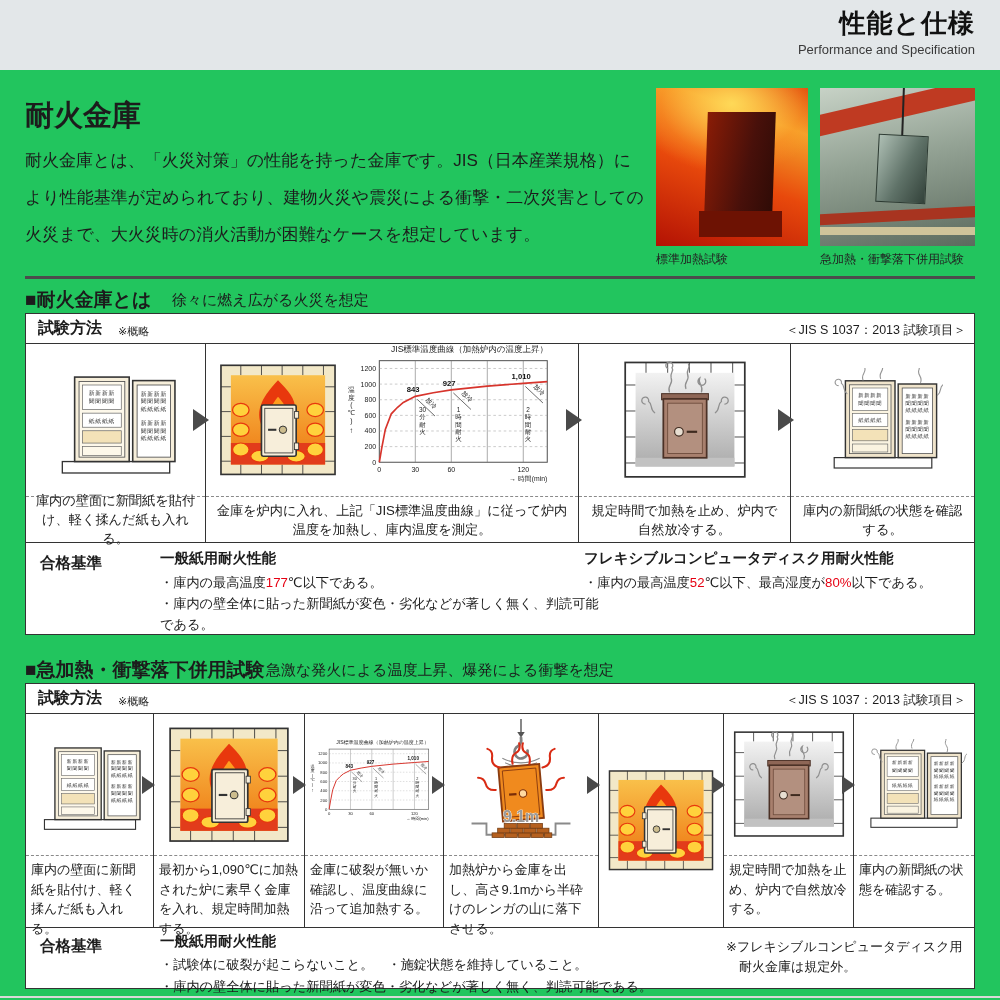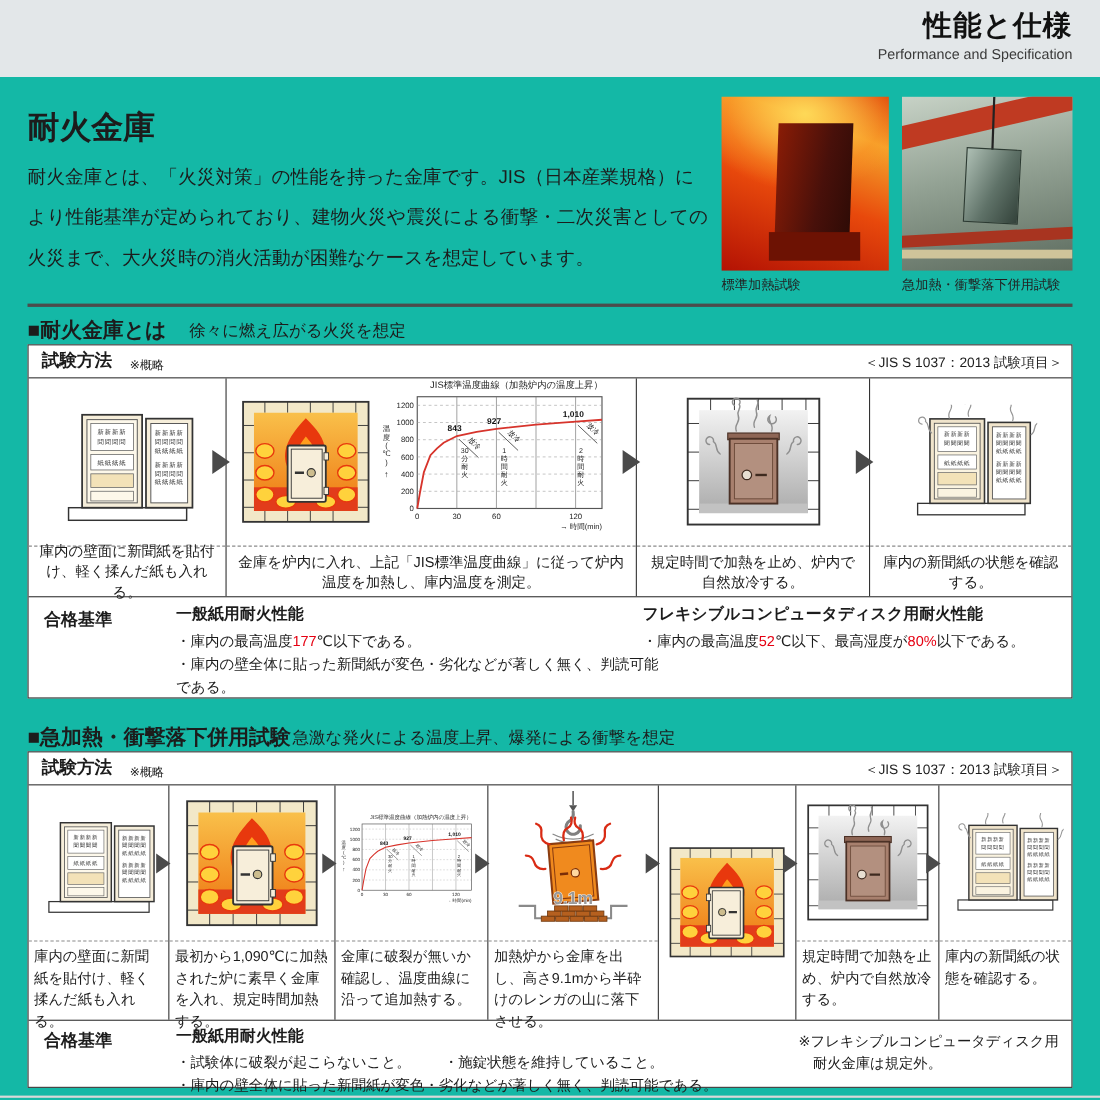--- a/index.html
+++ b/index.html
@@ -1,16 +1,16 @@
 <!DOCTYPE html>
 <html style="--accent: #e60012;"><head>
 <meta charset="utf-8">
 <style>
   html,body{margin:0;padding:0;background:#fff;}
-  .page{position:relative;width:1000px;height:1000px;background:#14b8a6;overflow:hidden;
+  .page{position:relative;width:1000px;height:1000px;background:#22c55e;overflow:hidden;
         font-family:"Liberation Sans","DejaVu Sans",sans-serif;color:#1c1c1c;}
   
   .hdr{position:absolute;left:0;top:0;width:1000px;height:70px;background:#e3e7e9;}
   .hdr-jp{position:absolute;right:25px;top:6px;font-size:26px;font-weight:700;letter-spacing:1px;color:#111;}
   .hdr-en{position:absolute;right:25px;top:42px;font-size:13px;color:#3a3a3a;}
   
   .intro-title{position:absolute;left:25px;top:96px;font-size:29px;font-weight:700;}
   .intro-body{position:absolute;left:25px;top:142px;width:620px;font-size:17px;line-height:37px;}
   .photo{position:absolute;overflow:hidden;}
   .photo1{left:656px;top:88px;width:152px;height:158px;
@@ -54,21 +54,21 @@
   .box-crit{border-top:1px solid #333;box-sizing:border-box;position:relative;font-size:13.2px;}
   .crit1{height:92px;} .crit2{height:61px;}
   .clabel{position:absolute;left:14px;top:10px;font-size:15.5px;font-weight:700;}
   .cpaper{position:absolute;left:134px;top:6px;width:448px;}
   .cdisk{position:absolute;left:558px;top:6px;width:390px;}
   .ctitle{font-size:14.5px;font-weight:700;margin-bottom:4px;}
   .cline{line-height:21px;}
   .red{color:var(--accent,#e60012);}
   .cnote{position:absolute;left:700px;top:9px;width:250px;font-size:13px;line-height:20px;}
   .cnote .ind{padding-left:13px;}
-  .b2line1{display:flex;gap:30px;line-height:21px;}
+  .b2line1{display:flex;gap:14px;line-height:21px;font-family:Liberation Mono, monospace;}
   
   .arr{position:absolute;width:0;height:0;border-top:11px solid transparent;border-bottom:11px solid transparent;
        border-left:16px solid #4a4a4a;z-index:3;}
   .arr.sm{border-top-width:9px;border-bottom-width:9px;border-left-width:13px;}
   .illu{display:flex;align-items:center;justify-content:center;}
   .illu svg{width:100%;height:auto;}
   .np{font-size:6.5px;fill:#333;letter-spacing:1px;font-family:"Liberation Sans","DejaVu Sans",sans-serif;}
   .chartbox{display:flex;align-items:center;justify-content:center;}
   .chartbox svg text{font-family:"Liberation Sans","DejaVu Sans",sans-serif;}
   .footline{position:absolute;left:0;top:996px;width:1000px;height:2px;background:#d9d9d9;}

